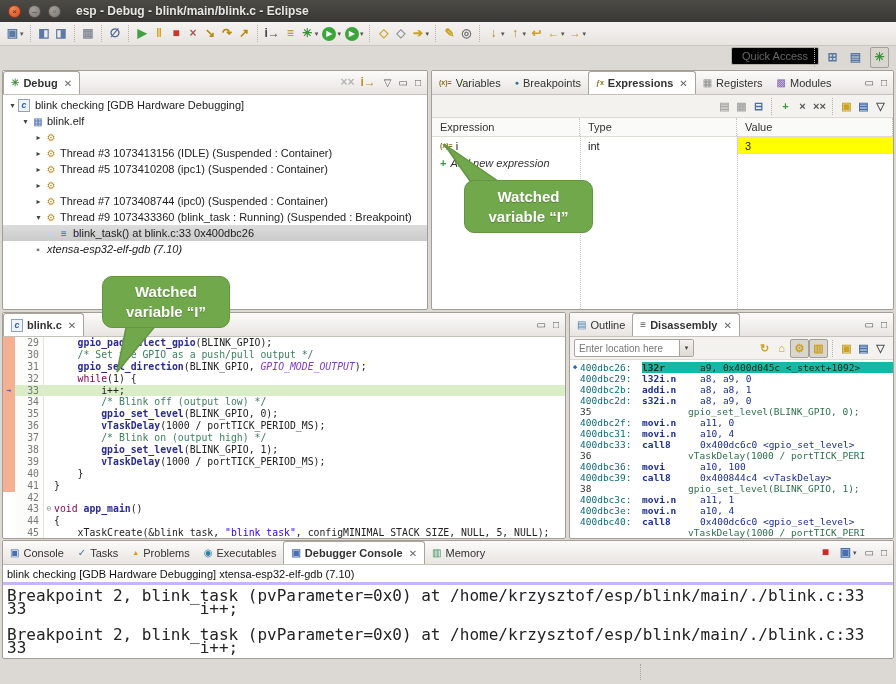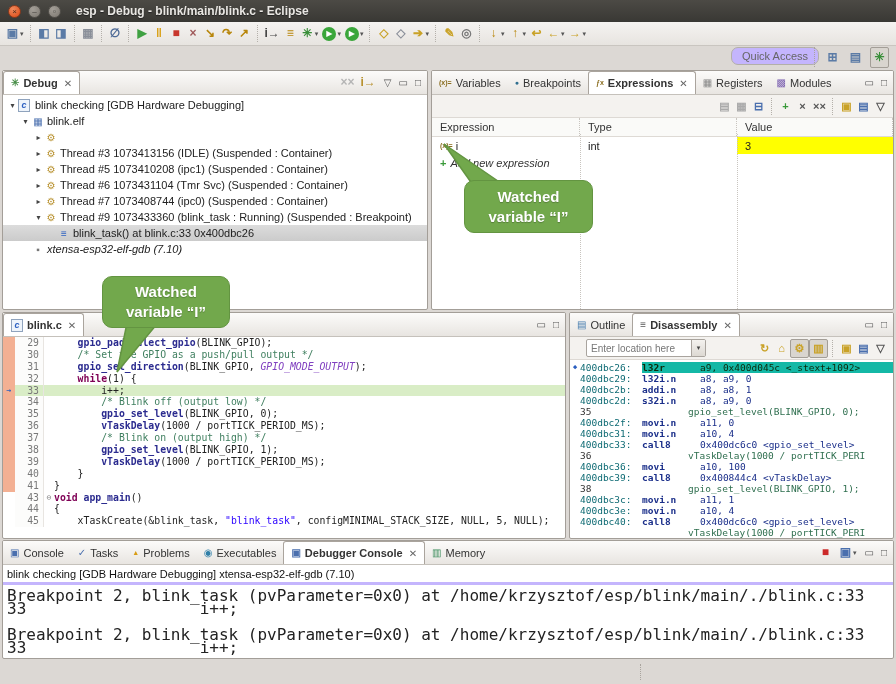--- a/index.html
+++ b/index.html
@@ -16,22 +16,22 @@
   
   #toolbar{position:absolute;left:0;top:22px;width:896px;height:24px;
     background:linear-gradient(#f5f3f1,#e7e4e0);border-bottom:1px solid #c9c5c0;
     display:flex;align-items:center;padding-left:4px;box-sizing:border-box}
   .tico{display:inline-flex;align-items:center;gap:1px;height:19px;padding:0 2px;border-radius:2px;font-size:12px;line-height:19px}
   .tico .g{display:inline-block;text-align:center;min-width:13px;font-weight:bold}
   .tico .g.cir{width:14px;height:14px;border-radius:50%;font-size:8px;display:inline-flex;align-items:center;justify-content:center;font-weight:normal}
   .tico .dd{font-size:7px;color:#555}
   .tico.pressed{background:#d9d5cf;border:1px solid #a39e97}
   .tsep{width:1px;height:17px;border-left:1px dotted #b4b0aa;margin:0 4px}
-  #quick-access{position:absolute;left:731px;top:47px;border:1px solid #b3afa9;border-radius:7px;
-    padding:2px 10px;color:#666;background:#c4b5fd;font-size:11px}
+  #quick-access{position:absolute;left:731px;top:47px;border:1px solid #b3afa9;border-radius:2px;
+    padding:2px 10px;color:#666;background:#000000;font-size:11px}
   #persp-sep{position:absolute;left:814px;top:47px;height:20px;border-left:1px dotted #a9a49e}
   #persp-icons{position:absolute;left:824px;top:47px;display:flex;gap:6px;align-items:center}
   
   .panel{position:absolute;background:#fff;border:1px solid #a39e98;border-radius:2px;overflow:hidden;box-sizing:border-box}
   .tabbar{height:23px;background:linear-gradient(#fcfbfa,#e8e5e1);border-bottom:1px solid #c5c1bb;
     display:flex;align-items:stretch;font-size:11px;position:relative}
   .tab{display:flex;align-items:center;gap:4px;padding:0 7px;color:#333}
   .tab.active{background:#fff;border:1px solid #aaa49d;border-bottom:none;border-top-left-radius:3px;border-top-right-radius:3px;font-weight:bold}
   .tab .ticon{font-size:10px;line-height:10px}
   .tab .ticon.small{font-size:7px;font-weight:bold}
@@ -62,21 +62,21 @@
   
   #editor-body{font-family:"DejaVu Sans Mono",monospace;font-size:9.8px;line-height:11.9px;position:relative}
   .code-line{display:flex;height:11.9px;white-space:pre}
   .code-line.cur{background:#d9edc6}
   .ann{width:12px;flex:none;text-align:center;font-size:8px;color:#2b5fc0;font-weight:bold}
   .ann.salmon{background:#f3b093}
   .lnum{width:24px;flex:none;text-align:right;padding-right:4px;color:#787878;background:#fcfcfb;border-right:1px solid #e8e5e1}
   .code-line.cur .lnum{background:transparent}
   .fold{width:10px;flex:none;text-align:center;color:#888;font-size:8px}
   .codetext{flex:1}
-  .kw{color:#7f0055;font-weight:bold}
+  .kw{color:#7f0055;font-weight:normal}
   .fn{color:#2b2b8f;font-weight:bold}
   .cm{color:#3f7f5f}
   .str{color:#2a00ff}
   .mac{color:#8040c0;font-style:italic}
   
   #disasm-body{font-family:"DejaVu Sans Mono",monospace;font-size:9.5px;line-height:11px;padding-top:2px}
   .dline{display:flex;height:11px;white-space:pre}
   .dmark{width:10px;flex:none;text-align:center;font-size:7px;color:#2b5fc0}
   .daddr{width:62px;flex:none;color:#0f6b74}
   .drest{flex:1;display:flex}
@@ -270,21 +270,20 @@
         <span style="padding-left: 2px;">Thread #3 1073413156 (IDLE) (Suspended : Container)</span>
       </div>
       <div class="trow" style="padding-left: 30px;">
         <span class="arrow">▸</span>
         <span class="ti" style="color: rgb(184, 145, 46);">⚙</span>
         <span style="padding-left: 2px;">Thread #5 1073410208 (ipc1) (Suspended : Container)</span>
       </div>
       <div class="trow" style="padding-left: 30px;">
         <span class="arrow">▸</span>
         <span class="ti" style="color: rgb(184, 145, 46);">⚙</span>
-        <span style="padding-left: 2px;">Thread #6 1073431104 (Tmr Svc) (Suspended : Container)</span>
       </div>
       <div class="trow" style="padding-left: 30px;">
         <span class="arrow">▸</span>
         <span class="ti" style="color: rgb(184, 145, 46);">⚙</span>
         <span style="padding-left: 2px;">Thread #7 1073408744 (ipc0) (Suspended : Container)</span>
       </div>
       <div class="trow" style="padding-left: 30px;">
         <span class="arrow">▾</span>
         <span class="ti" style="color: rgb(184, 145, 46);">⚙</span>
         <span style="padding-left: 2px;">Thread #9 1073433360 (blink_task : Running) (Suspended : Breakpoint)</span>
@@ -401,20 +400,21 @@
       <div class="code-line"><span class="ann salmon"></span><span class="lnum">32</span><span class="fold"></span><span class="codetext"><span>    </span><span class="kw">while</span><span>(1) {</span></span></div>
       <div class="code-line cur"><span class="ann salmon">→</span><span class="lnum">33</span><span class="fold"></span><span class="codetext"><span>        i++;</span></span></div>
       <div class="code-line"><span class="ann salmon"></span><span class="lnum">34</span><span class="fold"></span><span class="codetext"><span>        </span><span class="cm">/* Blink off (output low) */</span></span></div>
       <div class="code-line"><span class="ann salmon"></span><span class="lnum">35</span><span class="fold"></span><span class="codetext"><span>        </span><span class="fn">gpio_set_level</span><span>(BLINK_GPIO, 0);</span></span></div>
       <div class="code-line"><span class="ann salmon"></span><span class="lnum">36</span><span class="fold"></span><span class="codetext"><span>        </span><span class="fn">vTaskDelay</span><span>(1000 / portTICK_PERIOD_MS);</span></span></div>
       <div class="code-line"><span class="ann salmon"></span><span class="lnum">37</span><span class="fold"></span><span class="codetext"><span>        </span><span class="cm">/* Blink on (output high) */</span></span></div>
       <div class="code-line"><span class="ann salmon"></span><span class="lnum">38</span><span class="fold"></span><span class="codetext"><span>        </span><span class="fn">gpio_set_level</span><span>(BLINK_GPIO, 1);</span></span></div>
       <div class="code-line"><span class="ann salmon"></span><span class="lnum">39</span><span class="fold"></span><span class="codetext"><span>        </span><span class="fn">vTaskDelay</span><span>(1000 / portTICK_PERIOD_MS);</span></span></div>
       <div class="code-line"><span class="ann salmon"></span><span class="lnum">40</span><span class="fold"></span><span class="codetext"><span>    }</span></span></div>
       <div class="code-line"><span class="ann salmon"></span><span class="lnum">41</span><span class="fold"></span><span class="codetext"><span>}</span></span></div>
+      <div class="code-line"><span class="ann"></span><span class="lnum">42</span><span class="fold"></span><span class="codetext"></span></div>
       <div class="code-line"><span class="ann"></span><span class="lnum">43</span><span class="fold">⊖</span><span class="codetext"><span class="kw">void</span><span> </span><span class="fn">app_main</span><span>()</span></span></div>
       <div class="code-line"><span class="ann"></span><span class="lnum">44</span><span class="fold"></span><span class="codetext"><span>{</span></span></div>
       <div class="code-line"><span class="ann"></span><span class="lnum">45</span><span class="fold"></span><span class="codetext"><span>    xTaskCreate(&amp;blink_task, </span><span class="str">"blink_task"</span><span>, configMINIMAL_STACK_SIZE, NULL, 5, NULL);</span></span></div>
     </div>
 </div>
 
 <div class="panel" id="disasm-panel" style="left:569px;top:312px;width:325px;height:227px">
   <div class="tabbar" id="disasm-tabbar">
       <div class="tab">
         <span class="ticon" style="color: rgb(74, 127, 176);">▤</span>
@@ -423,21 +423,21 @@
       <div class="tab active">
         <span class="ticon" style="color: rgb(85, 85, 85);">≡</span>
         <span>Disassembly</span>
         <span class="close">✕</span>
       </div>
       <span class="chrome">
         <span>▭</span>
         <span>□</span>
       </span>
     </div>
-  <div class="vtoolbar" id="disasm-toolbar" style="justify-content:space-between;padding-left:16px">
+  <div class="vtoolbar" id="disasm-toolbar" style="justify-content:space-between;padding-left:4px">
     <span class="combo">
       <span class="ph">Enter location here</span>
       <span class="cdd">▾</span>
     </span>
     <span id="disasm-icons" style="margin-left:auto;display:inline-flex;align-items:center">
         <span class="tico">
           <span class="g" style="color: rgb(201, 162, 39);">↻</span>
         </span>
         <span class="tico">
           <span class="g" style="color: rgb(201, 162, 39);">⌂</span>

